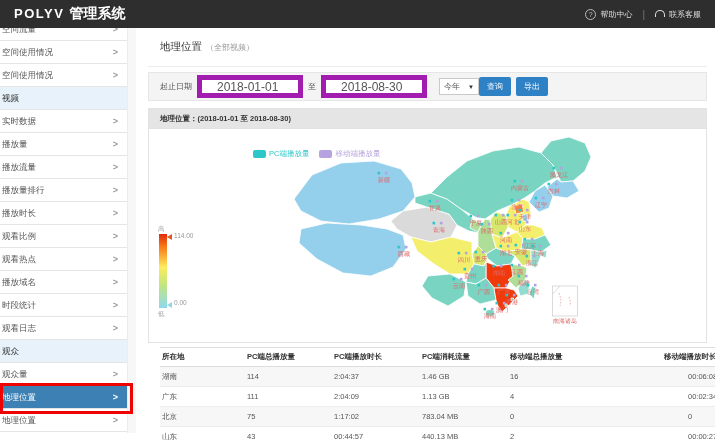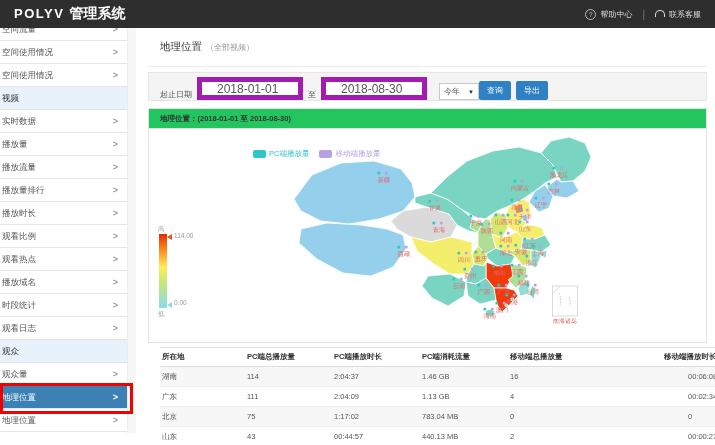--- a/index.html
+++ b/index.html
@@ -26,34 +26,34 @@
   .side-item.active .chev{color:#fff}
   .scroll-strip{position:absolute;top:28px;left:127px;width:8px;height:405px;background:#f7f7f7;border-left:1px solid #ececec}
   .red-box{position:absolute;left:0;top:383px;width:127px;height:25px;border:3px solid #ee0202;z-index:6}
   
   .content{position:absolute;left:148px;top:28px;width:567px;height:417px}
   .page-head{height:39px;width:559px;border-bottom:1px solid #ececec;display:flex;align-items:center;
              padding-left:12px;box-sizing:border-box}
   .page-title{font-size:10.5px;color:#333}
   .page-sub{font-size:8px;color:#9a9a9a;margin-left:4px}
   .filter{margin-top:5px;width:559px;height:29px;background:#f4f4f4;border:1px solid #e6e6e6;box-sizing:border-box;
-          display:flex;align-items:flex-end;padding:0 11px;font-size:8px;color:#555}
+          display:flex;align-items:center;padding:0 11px;font-size:8px;color:#555}
   .f-label{margin-right:5px}
   .f-input{width:66px;height:13px;border:5px solid #a21caf;background:#fff;font-size:12px;color:#555;
            padding:0 15px;font-family:inherit}
   .f-to{margin:0 5px}
   .f-select{width:40px;height:17px;border:1px solid #c9c9c9;background:#fff;margin-left:12px;display:flex;
             align-items:center;justify-content:space-between;padding:0 4px;box-sizing:border-box;cursor:default}
   .f-select .arrow{font-size:6px;color:#333}
   .btn{height:19px;line-height:19px;padding:0 8px;background:#2e81c4;color:#fff;border-radius:2px;
        margin-left:5px;font-size:8px;border:none;font-family:inherit;cursor:pointer}
   .btn.query{margin-left:0}
   
   .panel{margin-top:7px;width:559px;border:1px solid #e2e2e2;box-sizing:border-box}
-  .panel-head{height:19px;line-height:19px;background:#22c55e;border-bottom:1px solid #e2e2e2;padding:0 11px;
+  .panel-head{height:19px;line-height:19px;background:#e5e5e5;border-bottom:1px solid #e2e2e2;padding:0 11px;
               font-size:7.5px;font-weight:bold;color:#333}
   .panel-body{position:relative;height:213px;background:#fff}
   .legend{position:absolute;left:104px;top:20px;display:flex;align-items:flex-end}
   .legend-item{display:flex;align-items:center;margin-right:10px;font-size:7.5px}
   .legend-swatch{width:13px;height:8px;border-radius:2px;margin-right:3px}
   .vmap{position:absolute;left:9px;top:96px;width:62px;height:100px;font-size:6.5px;color:#999}
   .vmap span{position:absolute;white-space:nowrap}
   .vmap .hi{left:0;top:0}
   .vmap .max{left:16px;top:7px}
   .vmap .min{left:16px;top:74px}

